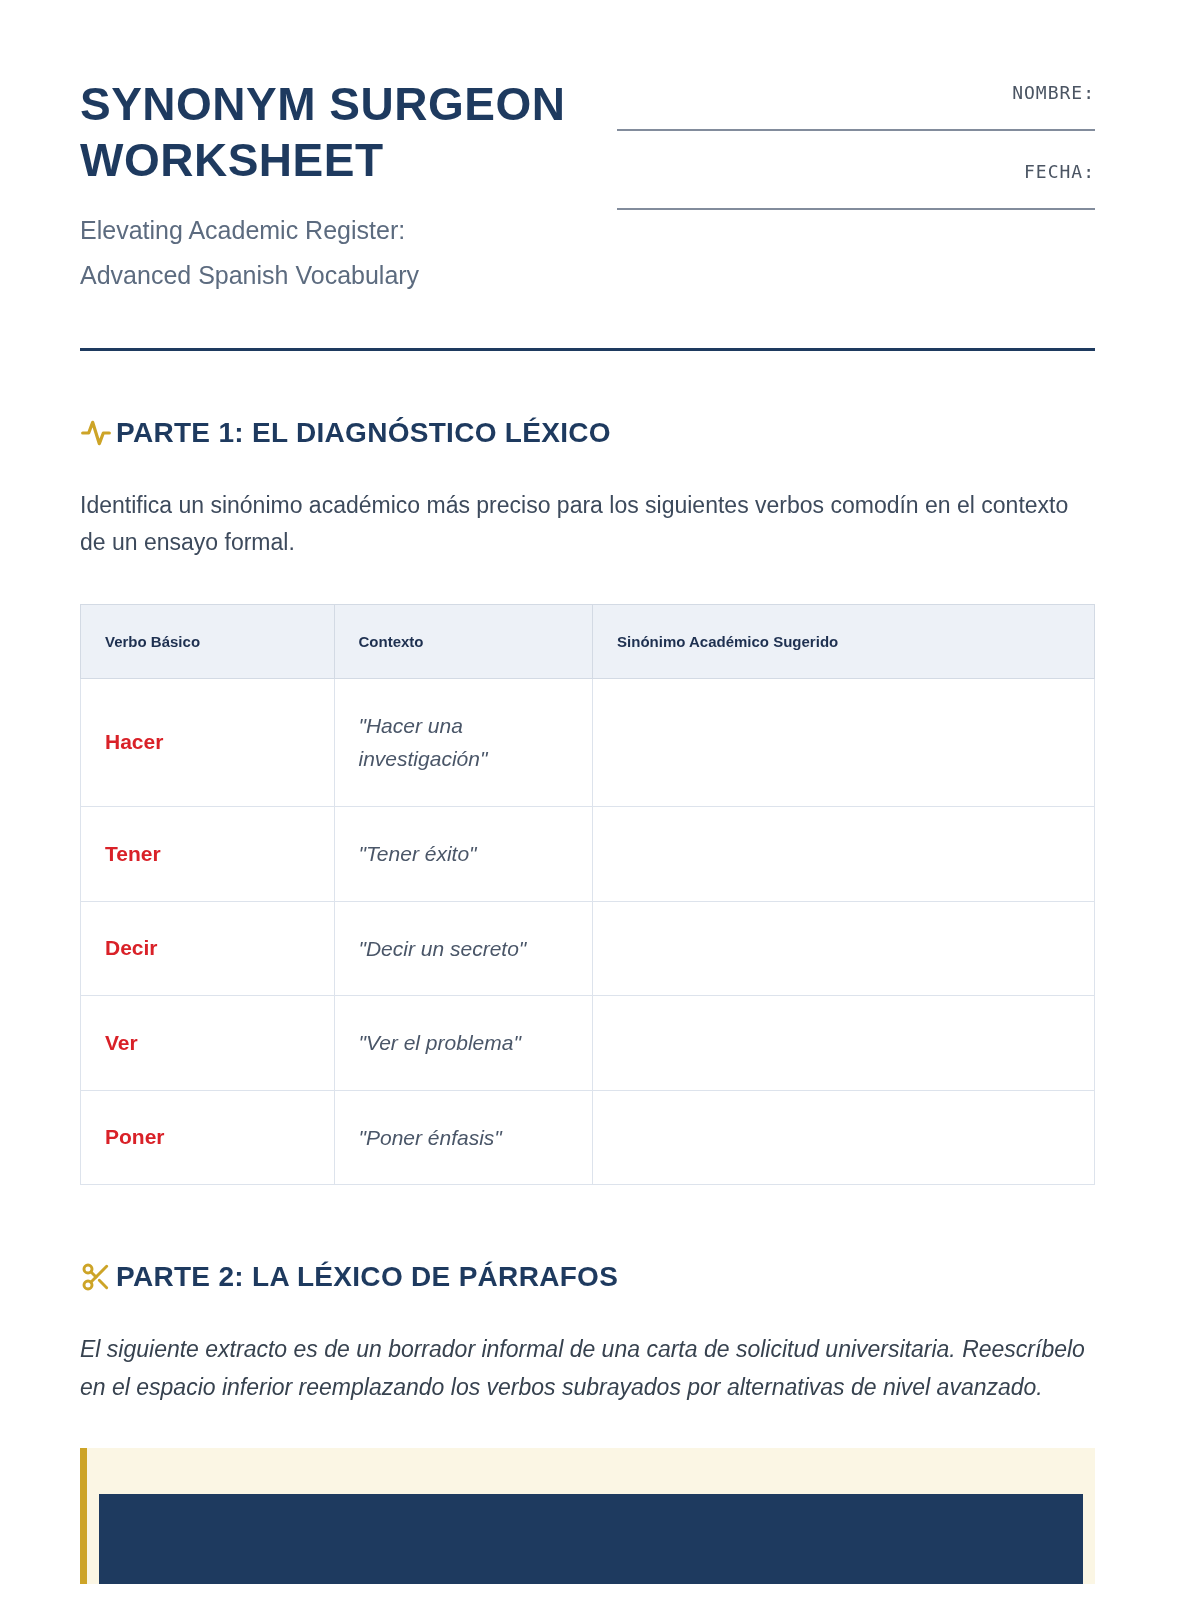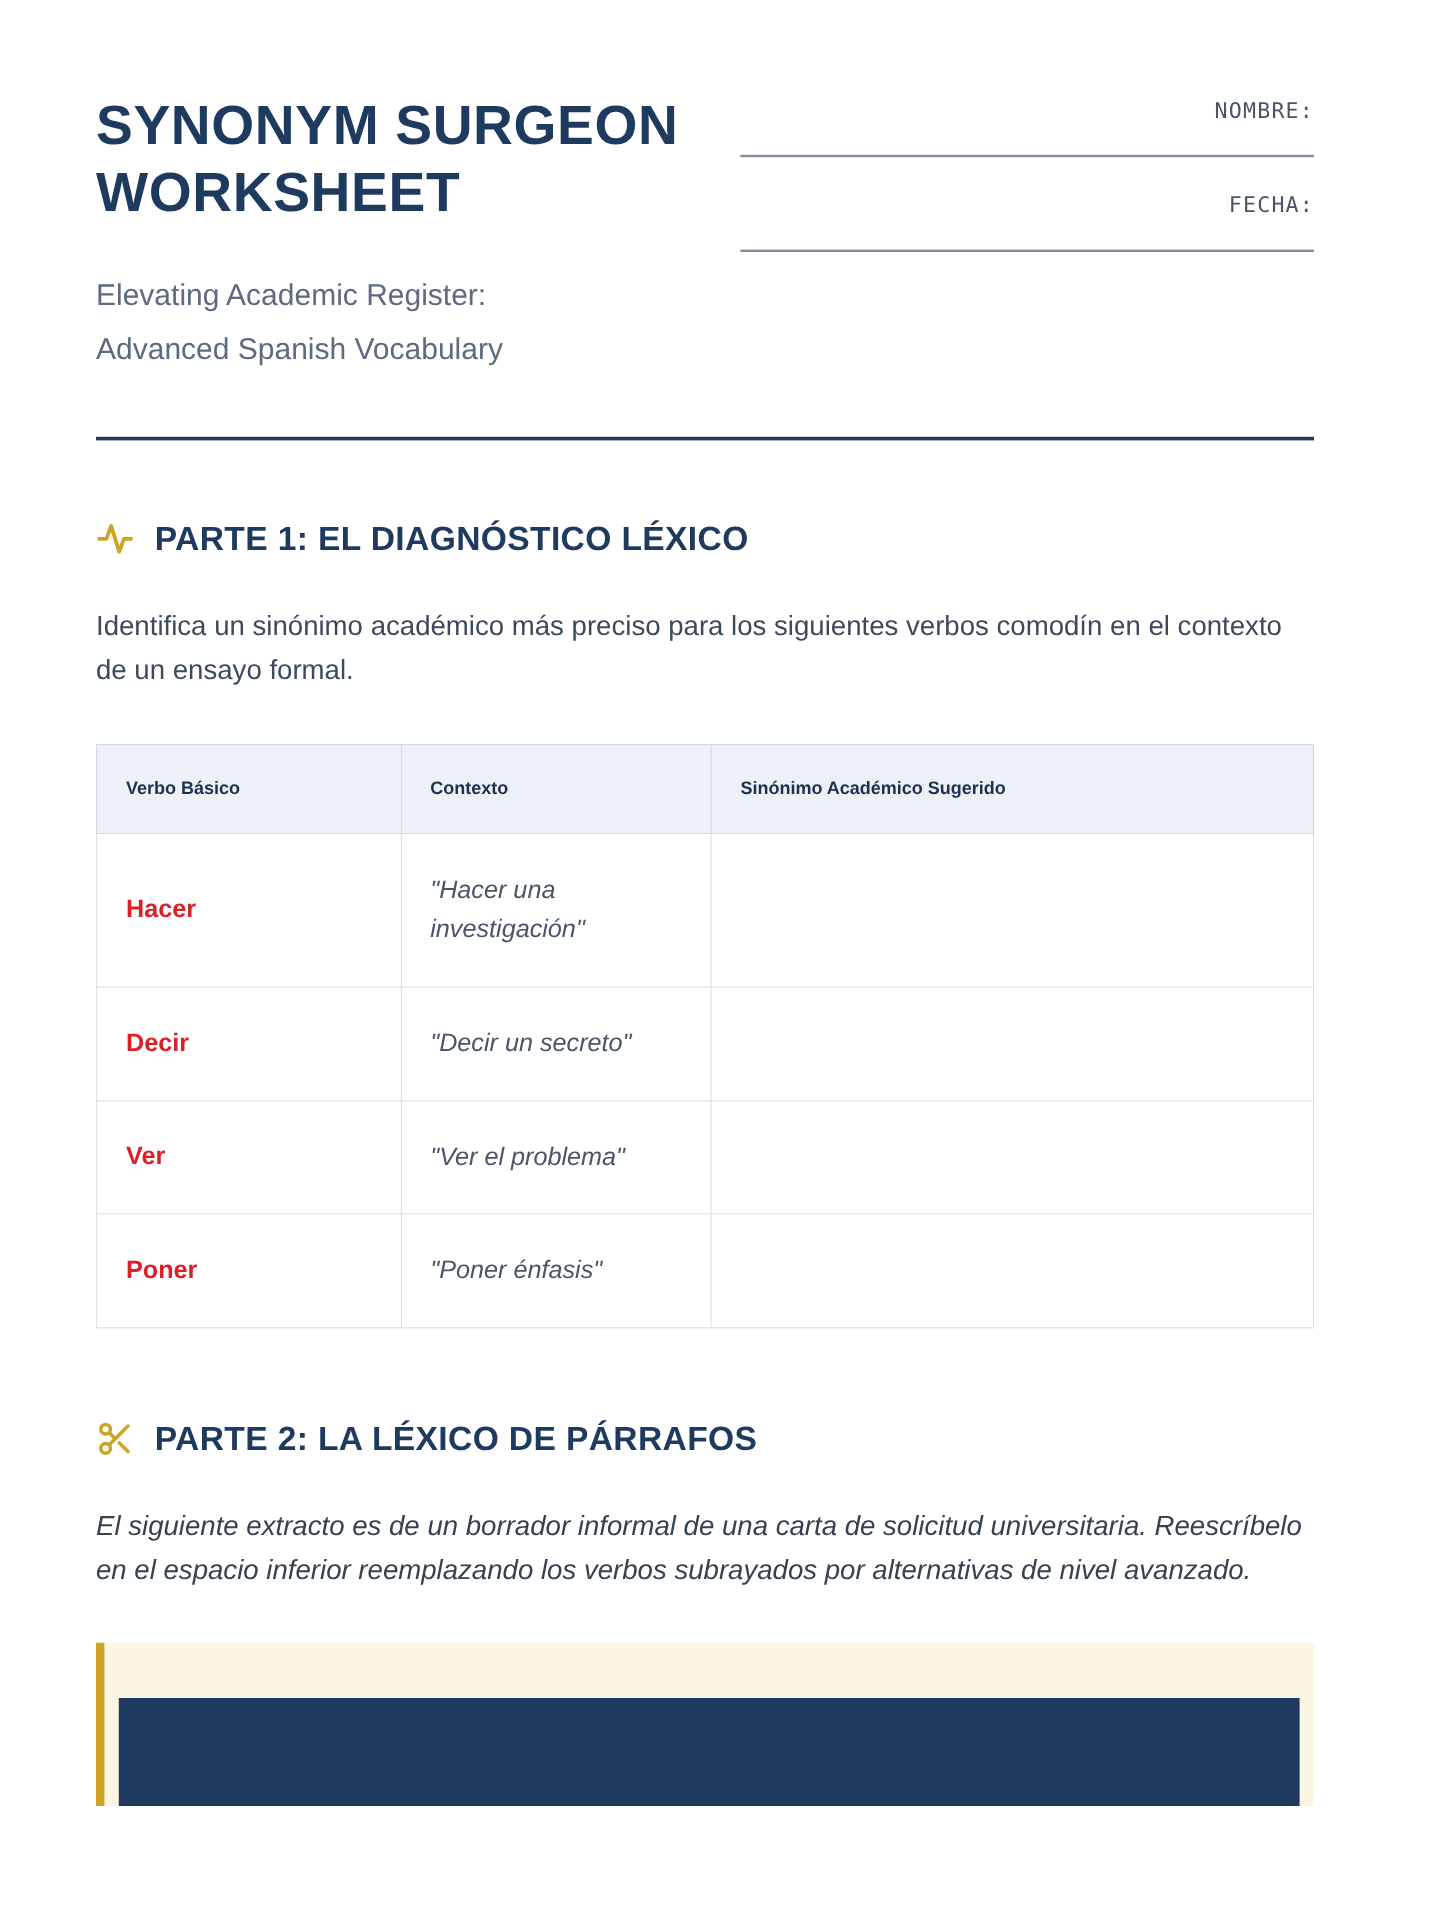--- a/index.html
+++ b/index.html
@@ -18,21 +18,21 @@
   .header { display: flex; justify-content: space-between; align-items: flex-start; }
   .title-block { max-width: 560px; }
   .page-title span {
     display: block;
     font-size: 46px;
     font-weight: 800;
     color: #1e3a5f;
     line-height: 1.22;
     letter-spacing: 0.5px;
   }
-  .subtitle { margin-top: 36px; }
+  .subtitle { margin-top: 20px; }
   .subtitle span {
     display: block;
     font-size: 25px;
     font-weight: 500;
     color: #5c6b7f;
     line-height: 1.8;
   }
   .meta-block { width: 478px; padding-top: 6px; }
   .meta-group + .meta-group { margin-top: 30px; }
   .meta-label {
@@ -44,21 +44,21 @@
   }
   .meta-line { border-bottom: 2px solid #828c9c; margin-top: 26px; }
 
   
   .rule { border: none; border-top: 3px solid #1e3a5f; margin: 50px 0 0 0; }
 
   
   .section-heading {
     display: flex;
     align-items: center;
-    gap: 17px;
+    gap: 4px;
     margin-top: 66px;
     color: #1e3a5f;
     font-size: 28px;
     font-weight: 800;
     letter-spacing: 0.3px;
   }
   .icon { display: inline-flex; }
   .icon svg { width: 32px; height: 32px; display: block; }
 
   
@@ -161,20 +161,25 @@
         <th>Sinónimo Académico Sugerido</th>
       </tr>
     </thead>
     <tbody>
       <tr>
         <td class="verb-cell">Hacer</td>
         <td class="context-cell">"Hacer una investigación"</td>
         <td class="answer-cell"></td>
       </tr>
       <tr>
+        <td class="verb-cell">Tener</td>
+        <td class="context-cell">"Tener éxito"</td>
+        <td class="answer-cell"></td>
+      </tr>
+      <tr>
         <td class="verb-cell">Decir</td>
         <td class="context-cell">"Decir un secreto"</td>
         <td class="answer-cell"></td>
       </tr>
       <tr>
         <td class="verb-cell">Ver</td>
         <td class="context-cell">"Ver el problema"</td>
         <td class="answer-cell"></td>
       </tr>
       <tr>

